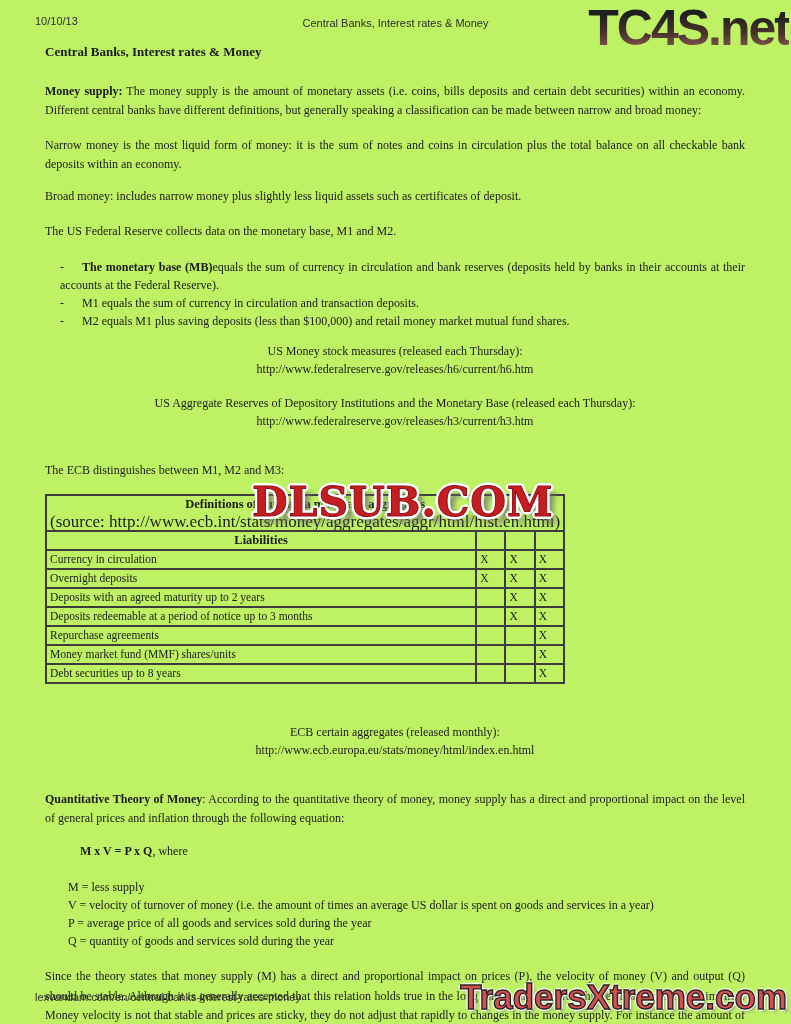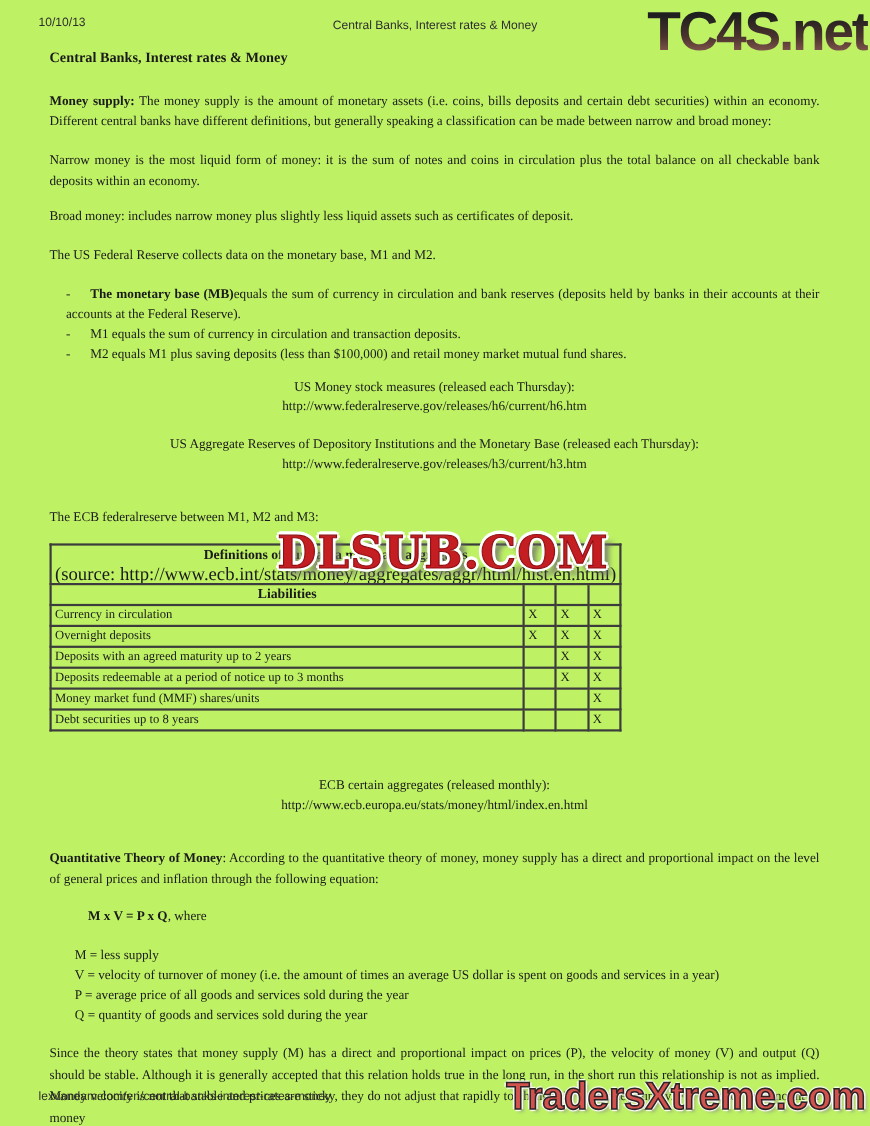--- a/index.html
+++ b/index.html
@@ -103,21 +103,21 @@
     <div class="center-block cb-1">
       <div>US Money stock measures (released each Thursday):</div>
       <div>http://www.federalreserve.gov/releases/h6/current/h6.htm</div>
     </div>
 
     <div class="center-block cb-2">
       <div>US Aggregate Reserves of Depository Institutions and the Monetary Base (released each Thursday):</div>
       <div>http://www.federalreserve.gov/releases/h3/current/h3.htm</div>
     </div>
 
-    <p class="p-ecb">The ECB federalreserve between M1, M2 and M3:</p>
+    <p class="p-ecb">The ECB distinguishes between M1, M2 and M3:</p>
 
     <table class="agg">
       <tbody>
       <tr>
         <td class="t-head" colspan="4">
           <div class="t-title">Definitions of euro area monetary aggregates</div>
           <div class="t-source">(source: http://www.ecb.int/stats/money/aggregates/aggr/html/hist.en.html)</div>
         </td>
       </tr>
       <tr>
@@ -141,20 +141,26 @@
       <tr>
         <td class="c-label">Deposits with an agreed maturity up to 2 years</td>
         <td class="c-x"></td>
         <td class="c-x">X</td>
         <td class="c-x">X</td>
       </tr>
       <tr>
         <td class="c-label">Deposits redeemable at a period of notice up to 3 months</td>
         <td class="c-x"></td>
         <td class="c-x">X</td>
+        <td class="c-x">X</td>
+      </tr>
+      <tr>
+        <td class="c-label">Repurchase agreements</td>
+        <td class="c-x"></td>
+        <td class="c-x"></td>
         <td class="c-x">X</td>
       </tr>
       <tr>
         <td class="c-label">Money market fund (MMF) shares/units</td>
         <td class="c-x"></td>
         <td class="c-x"></td>
         <td class="c-x">X</td>
       </tr>
       <tr>
         <td class="c-label">Debt securities up to 8 years</td>

